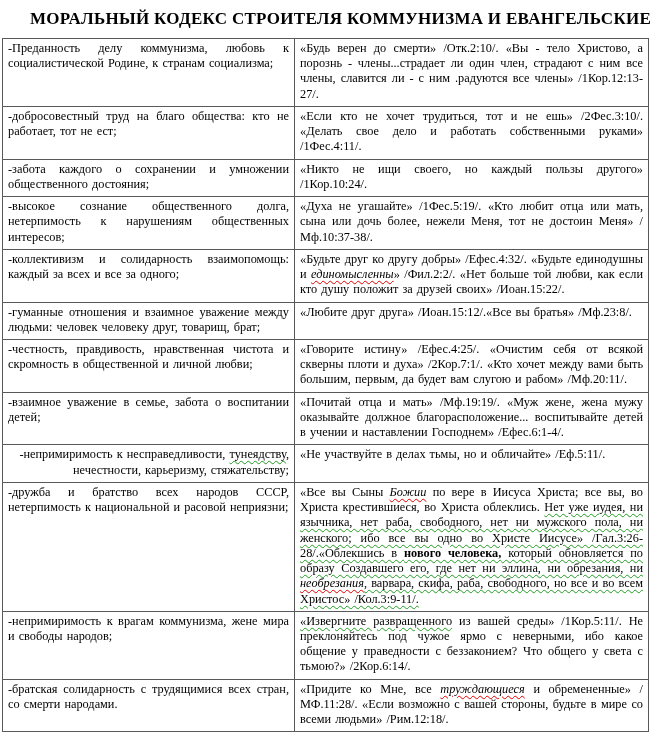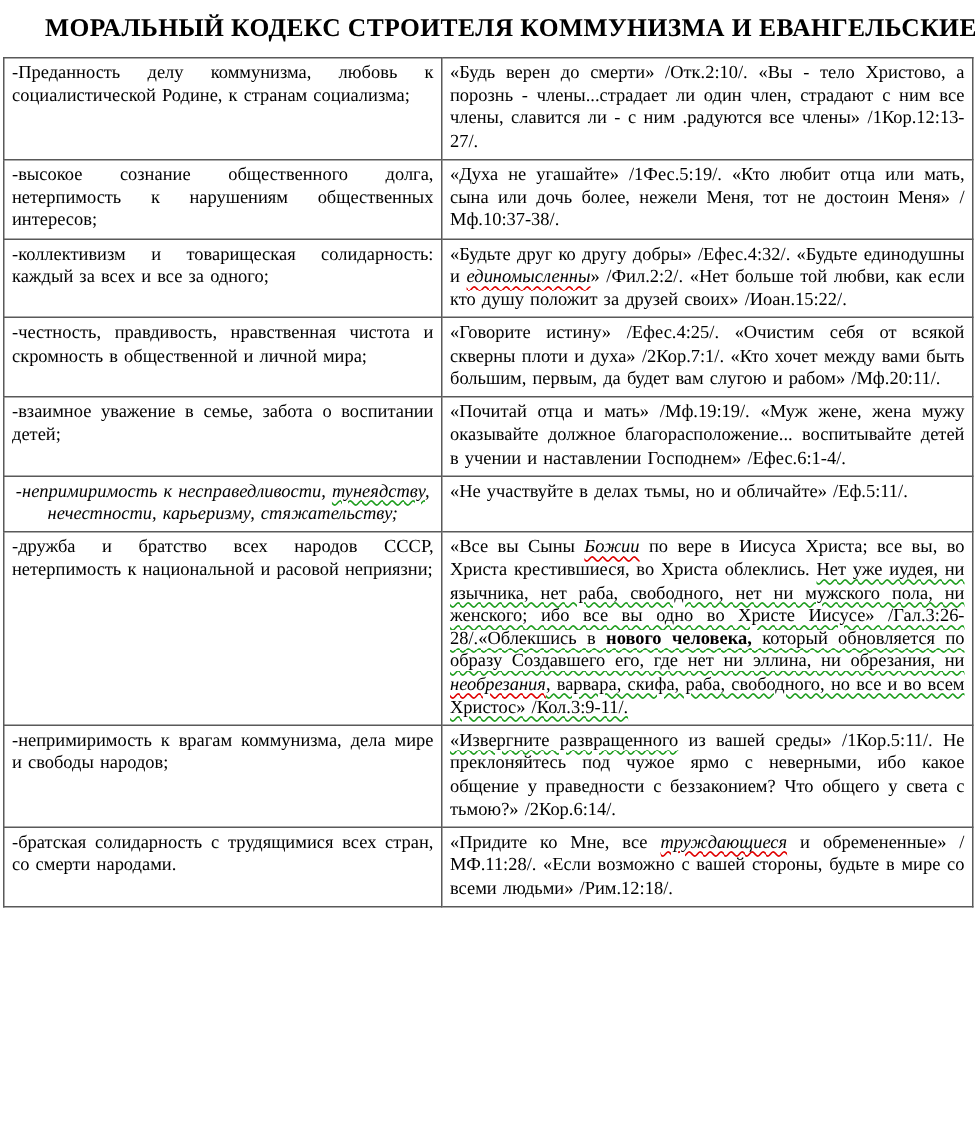--- a/index.html
+++ b/index.html
@@ -70,55 +70,67 @@
 <div class="page">
   <div class="title">МОРАЛЬНЫЙ КОДЕКС СТРОИТЕЛЯ КОММУНИЗМА И ЕВАНГЕЛЬСКИЕ ЗАПОВЕДИ:</div>
 
   <table class="codex-table">
     <tbody>
   <tr>
     <td class="cell left-cell"><span>-Преданность делу коммунизма, любовь к социалистической Родине, к странам социализма;</span></td>
     <td class="cell right-cell"><span>«Будь верен до смерти» /Отк.2:10/. «Вы - тело Христово, а порознь - члены...страдает ли один член, страдают с ним все члены, славится ли - с ним .радуются все члены» /1Кор.12:13-27/.</span></td>
   </tr>
 
+  <tr>
+    <td class="cell left-cell"><span>-добросовестный труд на благо общества: кто не работает, тот не ест;</span></td>
+    <td class="cell right-cell"><span>«Если кто не хочет трудиться, тот и  не ешь» /2Фес.3:10/. «Делать свое дело и работать собственными руками» /1Фес.4:11/.</span></td>
+  </tr>
 
+  <tr>
+    <td class="cell left-cell"><span>-забота каждого о сохранении и умножении общественного достояния;</span></td>
+    <td class="cell right-cell"><span>«Никто не ищи своего, но каждый пользы другого» /1Кор.10:24/.</span></td>
+  </tr>
 
   <tr>
     <td class="cell left-cell"><span>-высокое сознание общественного долга, нетерпимость к нарушениям общественных интересов;</span></td>
     <td class="cell right-cell"><span>«Духа не угашайте» /1Фес.5:19/. «Кто любит отца или мать, сына или дочь более, нежели Меня, тот не достоин Меня» /Мф.10:37-38/.</span></td>
   </tr>
 
   <tr>
-    <td class="cell left-cell"><span>-коллективизм и товарищеская солидарность: каждый за всех и все за одного;</span></td>
+    <td class="cell left-cell"><span>-коллективизм и солидарность взаимопомощь: каждый за всех и все за одного;</span></td>
     <td class="cell right-cell"><span>«Будьте друг ко другу добры» /Ефес.4:32/. «Будьте единодушны и </span><span class="seg-rw">единомысленны</span><span>» /Фил.2:2/. «Нет больше той любви, как если кто душу положит за друзей своих» /Иоан.15:22/.</span></td>
   </tr>
 
+  <tr>
+    <td class="cell left-cell"><span>-гуманные отношения и взаимное уважение между людьми: человек человеку друг, товарищ, брат;</span></td>
+    <td class="cell right-cell"><span>«Любите друг друга» /Иоан.15:12/.«Все вы братья» /Мф.23:8/.</span></td>
+  </tr>
 
   <tr>
-    <td class="cell left-cell"><span>-честность, правдивость, нравственная чистота и скромность в общественной и личной мира;</span></td>
+    <td class="cell left-cell"><span>-честность, правдивость, нравственная чистота и скромность в общественной и личной любви;</span></td>
     <td class="cell right-cell"><span>«Говорите истину» /Ефес.4:25/. «Очистим себя от всякой скверны плоти и духа» /2Кор.7:1/. «Кто хочет между вами быть большим, первым, да будет вам слугою и рабом» /Мф.20:11/.</span></td>
   </tr>
 
   <tr>
     <td class="cell left-cell"><span>-взаимное уважение в семье, забота о воспитании детей;</span></td>
     <td class="cell right-cell"><span>«Почитай отца и мать» /Мф.19:19/. «Муж жене, жена мужу оказывайте должное благорасположение... воспитывайте детей в учении и наставлении Господнем» /Ефес.6:1-4/.</span></td>
   </tr>
 
   <tr>
-    <td class="cell left-cell" style="text-align: center; font-style: italic;"><span>-непримиримость к несправедливости, </span><span class="seg-gw">тунеядству</span><span>, нечестности, карьеризму, стяжательству;</span></td>
+    <td class="cell left-cell" style="text-align: right;"><span>-непримиримость к несправедливости, </span><span class="seg-gw">тунеядству</span><span>, нечестности, карьеризму, стяжательству;</span></td>
     <td class="cell right-cell"><span>«Не участвуйте  в делах тьмы, но и обличайте» /Еф.5:11/.</span></td>
   </tr>
 
   <tr>
     <td class="cell left-cell"><span>-дружба и братство всех народов СССР, нетерпимость к национальной и расовой неприязни;</span></td>
     <td class="cell right-cell"><span>«Все вы Сыны </span><span class="seg-rw">Божии</span><span> по вере в Иисуса Христа; все вы, во Христа крестившиеся, во Христа облеклись. </span><span class="seg-gw">Нет уже иудея, ни язычника, нет раба, свободного, нет ни мужского пола, ни женского; ибо все вы одно во Христе Иисусе» /Гал.3:26-28/.«Облекшись в </span><span class="seg-b seg-gw">нового человека,</span><span class="seg-gw"> который обновляется по образу Создавшего его, где нет ни эллина, ни обрезания, ни </span><span class="seg-rw">необрезания</span><span class="seg-gw">, варвара, скифа, раба, свободного, но все и во всем Христос» /Кол.3:9-11/.</span></td>
   </tr>
 
   <tr>
-    <td class="cell left-cell"><span>-непримиримость к врагам коммунизма, дела мире и свободы народов;</span></td>
+    <td class="cell left-cell"><span>-непримиримость к врагам коммунизма, жене мира и свободы народов;</span></td>
     <td class="cell right-cell"><span class="seg-gw">«Извергните развращенного</span><span> из вашей среды» /1Кор.5:11/. Не преклоняйтесь под чужое ярмо с неверными, ибо какое общение у праведности с беззаконием? Что общего у света с тьмою?» /2Кор.6:14/.</span></td>
   </tr>
 
   <tr>
     <td class="cell left-cell"><span>-братская солидарность с трудящимися всех стран, со смерти народами.</span></td>
     <td class="cell right-cell"><span>«Придите ко Мне, все </span><span class="seg-rw">труждающиеся</span><span> и обремененные» /МФ.11:28/. «Если возможно с вашей стороны,  будьте в мире со всеми людьми» /Рим.12:18/.</span></td>
   </tr>
 </tbody>
   </table>
 </div>

